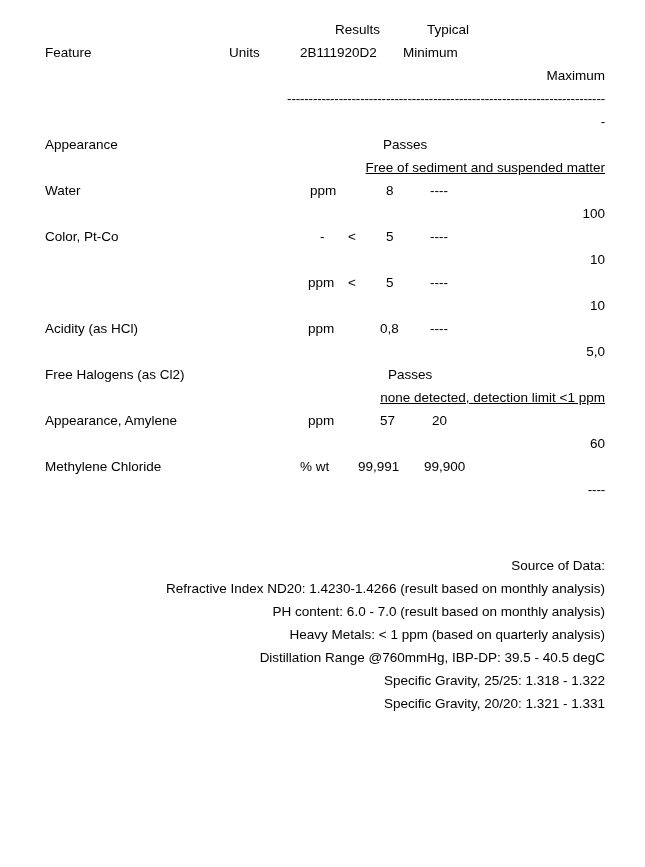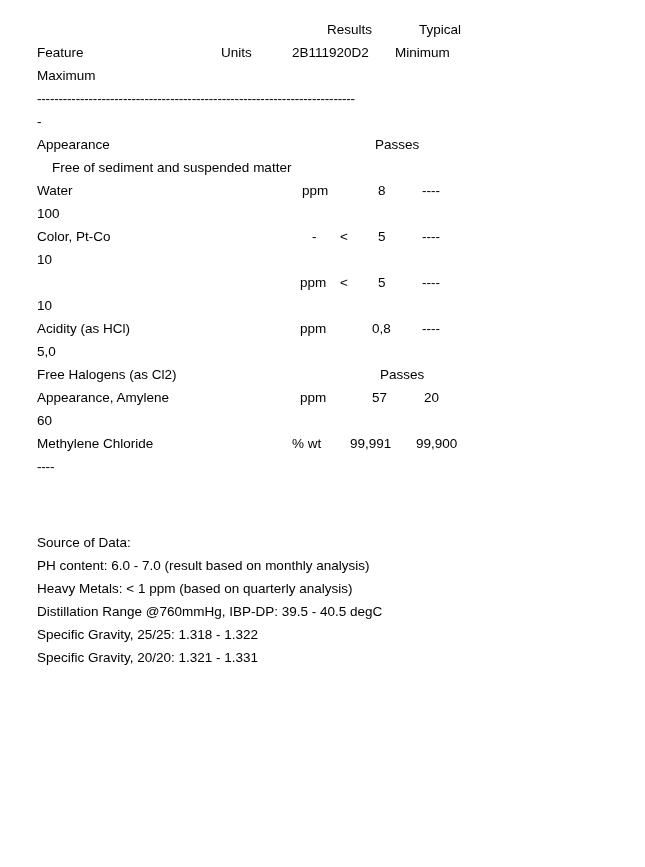--- a/index.html
+++ b/index.html
@@ -16,25 +16,26 @@
     overflow: hidden;
   }
   .page {
     position: relative;
     width: 645px;
     height: 867px;
     padding: 0;
   }
   .doc {
     position: absolute;
-    left: 37px;
+    left: 45px;
     top: 18px;
     width: 560px;
     font-size: 13.5px;
     line-height: 23px;
+    text-align: right;
   }
   .line {
     white-space: pre;
     min-height: 23px;
   }
   .hdr-row {
     position: relative;
     height: 23px;
     white-space: pre;
   }
@@ -42,20 +43,21 @@
     position: absolute;
     top: 0;
     white-space: pre;
   }
   .rule {
     letter-spacing: -0.2px;
     font-size: 13.5px;
   }
   .indent {
     padding-left: 15px;
+    text-decoration: underline;
   }
   .gap {
     height: 23px;
   }
   .blockgap {
     height: 30px;
   }
   
   .c-feature { left: 0px; }
   .c-units   { left: 165px; margin-left: 19px; }
@@ -124,20 +126,21 @@
       <span class="cell" style="left:263px">ppm</span>
       <span class="cell" style="left:335px">0,8</span>
       <span class="cell" style="left:385px">----</span>
     </div>
     <div class="line">5,0</div>
 
     <div class="hdr-row">
       <span class="cell c-feature">Free Halogens (as Cl2)</span>
       <span class="cell c-passes2">Passes</span>
     </div>
+    <div class="line indent">none detected, detection limit &lt;1 ppm</div>
 
     <div class="hdr-row">
       <span class="cell c-feature">Appearance, Amylene</span>
       <span class="cell" style="left:263px">ppm</span>
       <span class="cell" style="left:335px">57</span>
       <span class="cell" style="left:387px">20</span>
     </div>
     <div class="line">60</div>
 
     <div class="hdr-row">
@@ -145,20 +148,21 @@
       <span class="cell" style="left:255px">% wt</span>
       <span class="cell" style="left:313px">99,991</span>
       <span class="cell" style="left:379px">99,900</span>
     </div>
     <div class="line rule">----</div>
 
     <div class="blockgap"></div>
     <div class="gap"></div>
 
     <div class="line">Source of Data:</div>
+    <div class="line">Refractive Index ND20: 1.4230-1.4266 (result based on monthly analysis)</div>
     <div class="line">PH content: 6.0 - 7.0 (result based on monthly analysis)</div>
     <div class="line">Heavy Metals: &lt; 1 ppm (based on quarterly analysis)</div>
     <div class="line">Distillation Range @760mmHg, IBP-DP: 39.5 - 40.5 degC</div>
     <div class="line">Specific Gravity, 25/25: 1.318 - 1.322</div>
     <div class="line">Specific Gravity, 20/20: 1.321 - 1.331</div>
 
   </div>
 </div>
 
 </body></html>

